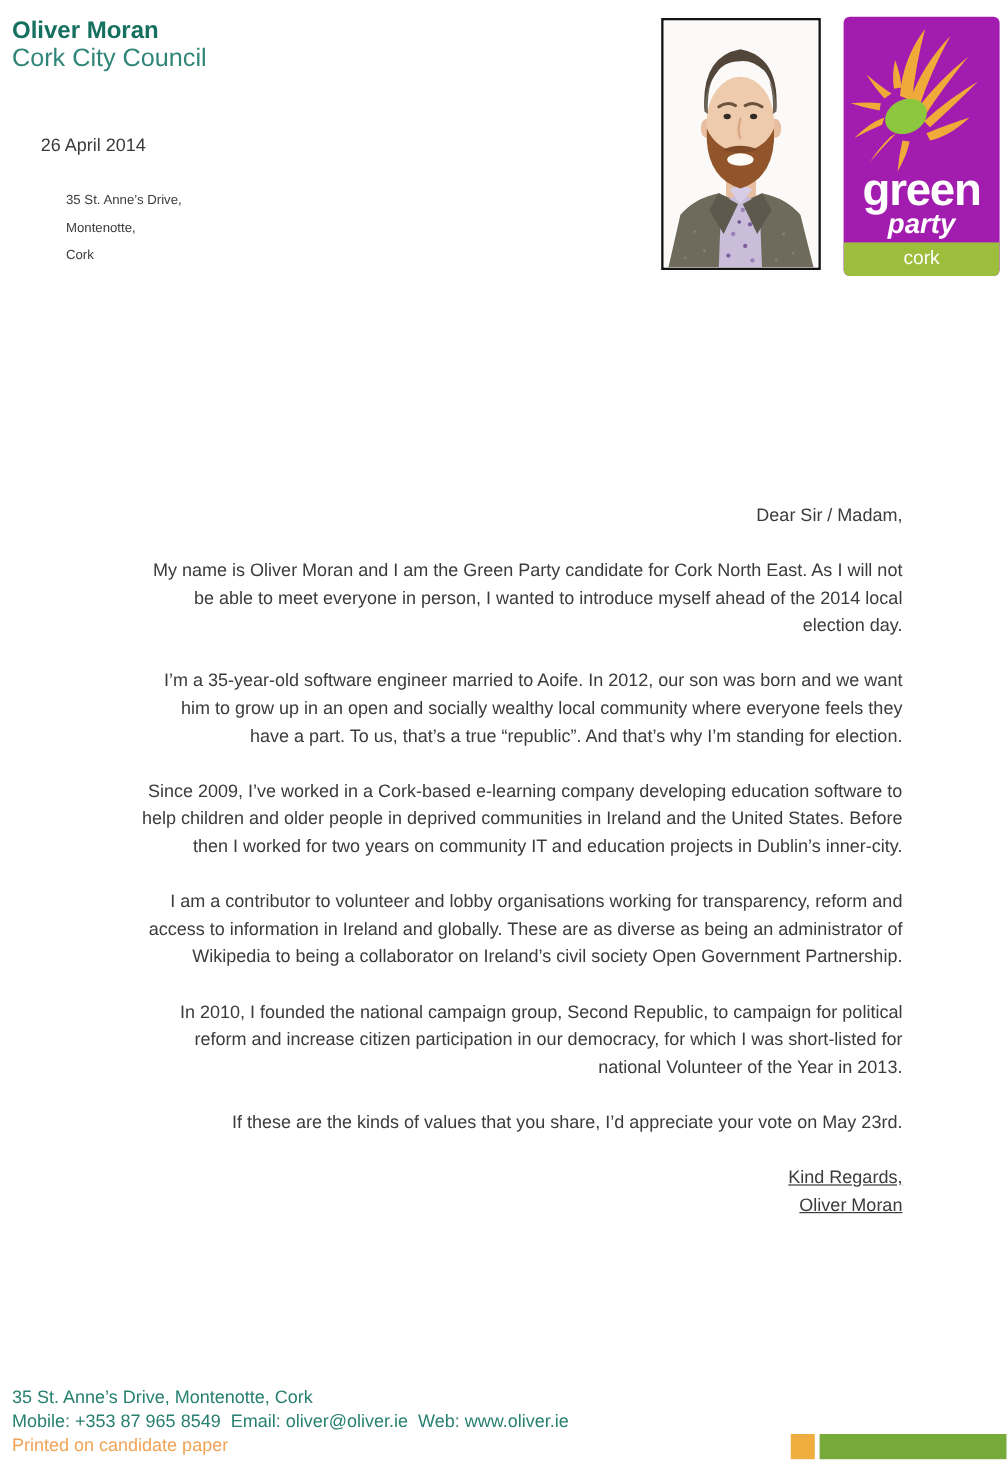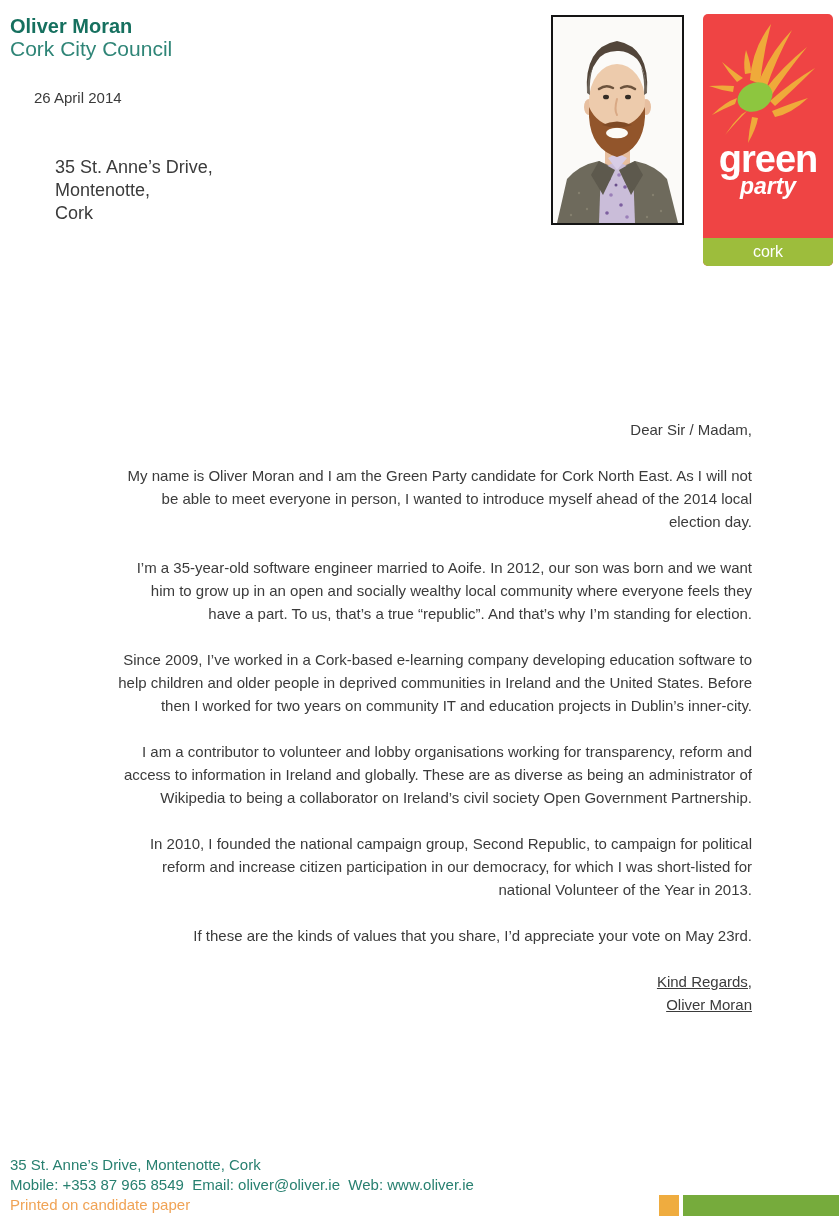--- a/index.html
+++ b/index.html
@@ -8,34 +8,34 @@
     position:relative; width:839px; height:1229px; background:#ffffff;
     font-family:"Liberation Sans", sans-serif; overflow:hidden;
   }
 
   
   .letterhead { position:absolute; left:10px; top:14px; }
   .lh-name { font-size:20px; line-height:24px; font-weight:bold; color:#16705F; }
   .lh-org  { font-size:21px; line-height:21px; color:#2F8577; }
 
   
-  .date { position:absolute; left:34px; top:86px; font-size:15px; line-height:23px; color:#3B3B3B; }
-  .recipient { position:absolute; left:55px; top:156px; font-size:18px; line-height:23px; color:#3B3B3B; white-space:pre-line; }
+  .date { position:absolute; left:34px; top:110px; font-size:15px; line-height:23px; color:#3B3B3B; }
+  .recipient { position:absolute; left:55px; top:156px; font-size:11px; line-height:23px; color:#3B3B3B; white-space:pre-line; }
 
   
   .photo {
     position:absolute; left:551px; top:15px; width:133px; height:210px;
     border:2px solid #141414; background:#fbfaf8;
   }
   .photo svg { display:block; width:100%; height:100%; }
 
   
   .logo {
-    position:absolute; left:703px; top:14px; width:130px; height:252px;
-    background:#ef4444; border-radius:5px; overflow:hidden;
+    position:absolute; left:703px; top:14px; width:130px; height:216px;
+    background:#a21caf; border-radius:5px; overflow:hidden;
     display:flex; flex-direction:column; align-items:center;
   }
   .logo .emblem { margin-top:2px; flex:none; }
   .logo-green {
     color:#ffffff; font-weight:bold; font-size:38px; line-height:30px;
     letter-spacing:-1px; margin-top:-4px;
   }
   .logo-party {
     color:#ffffff; font-weight:600; font-size:23px; line-height:23px; margin-top:1px;font-style:italic;
   }

